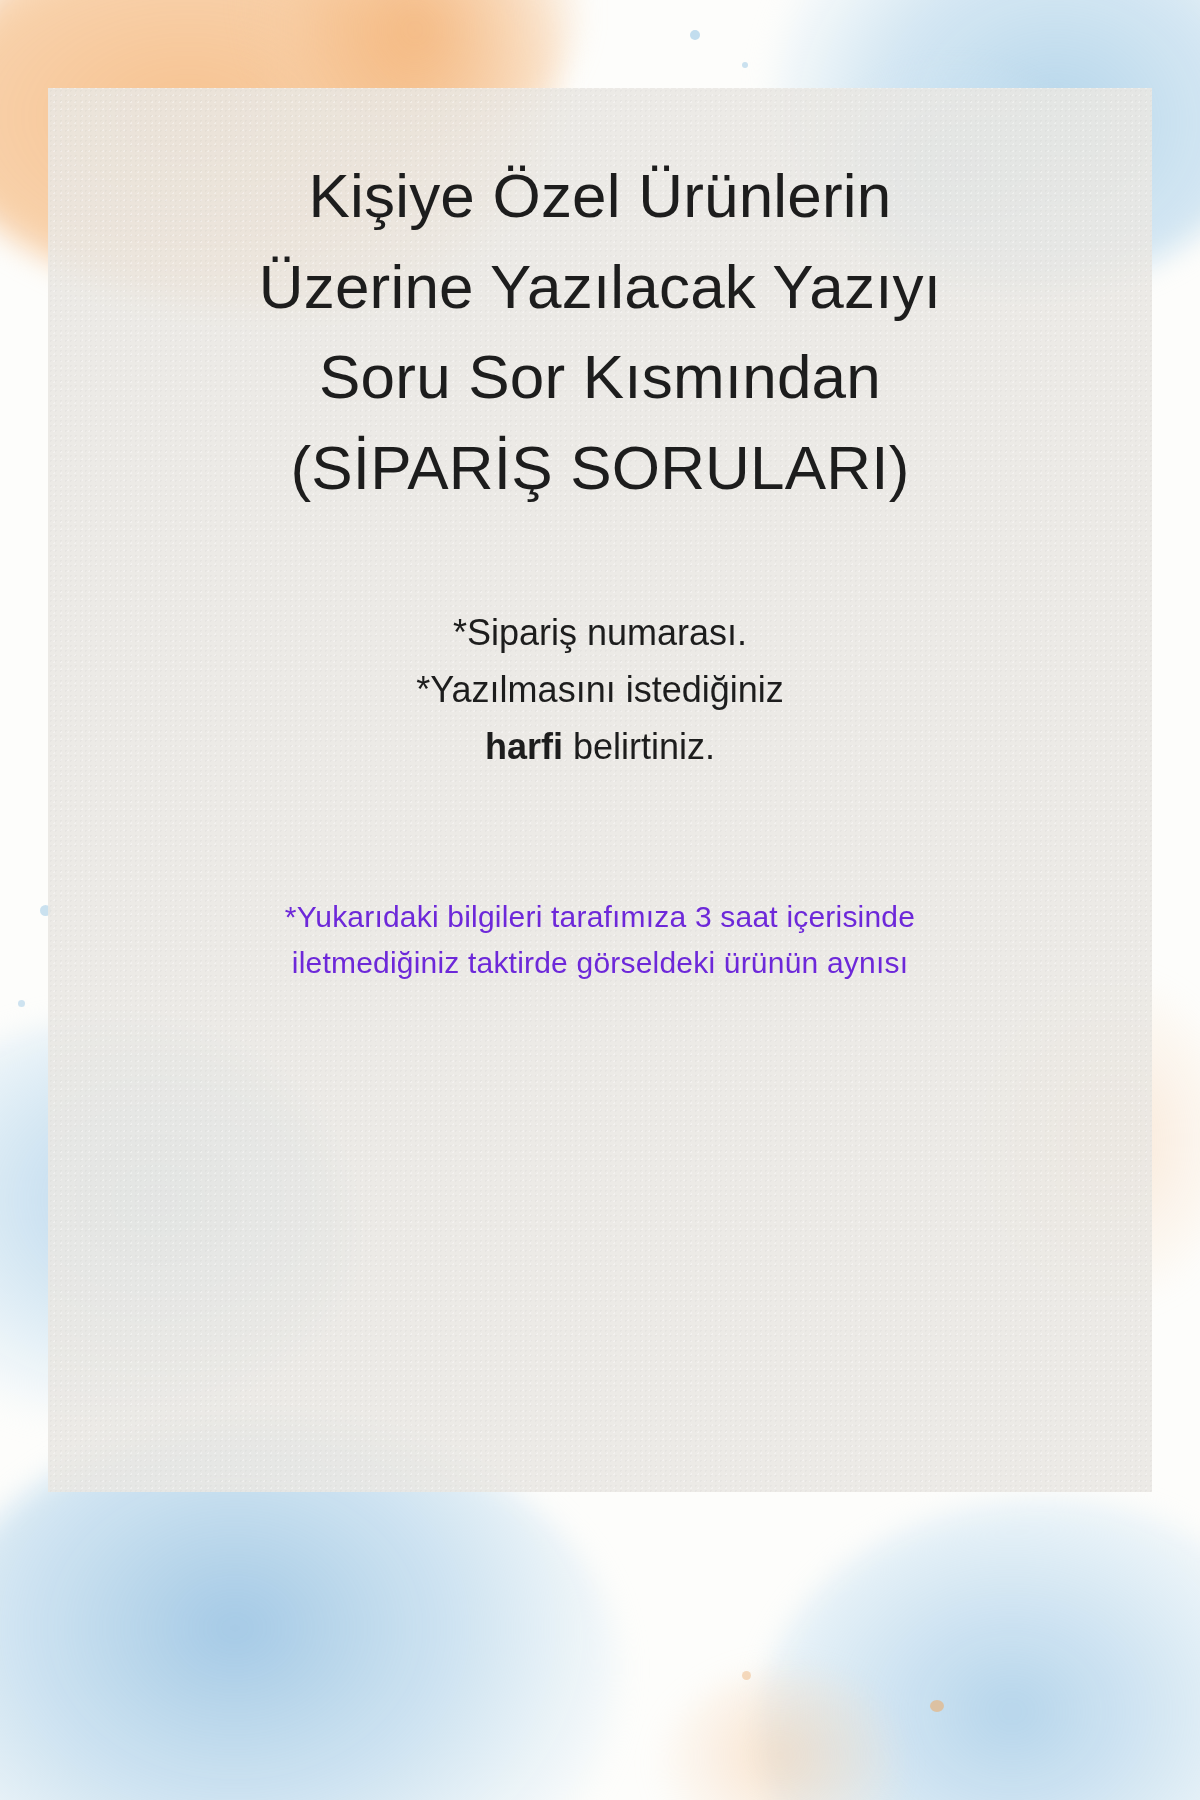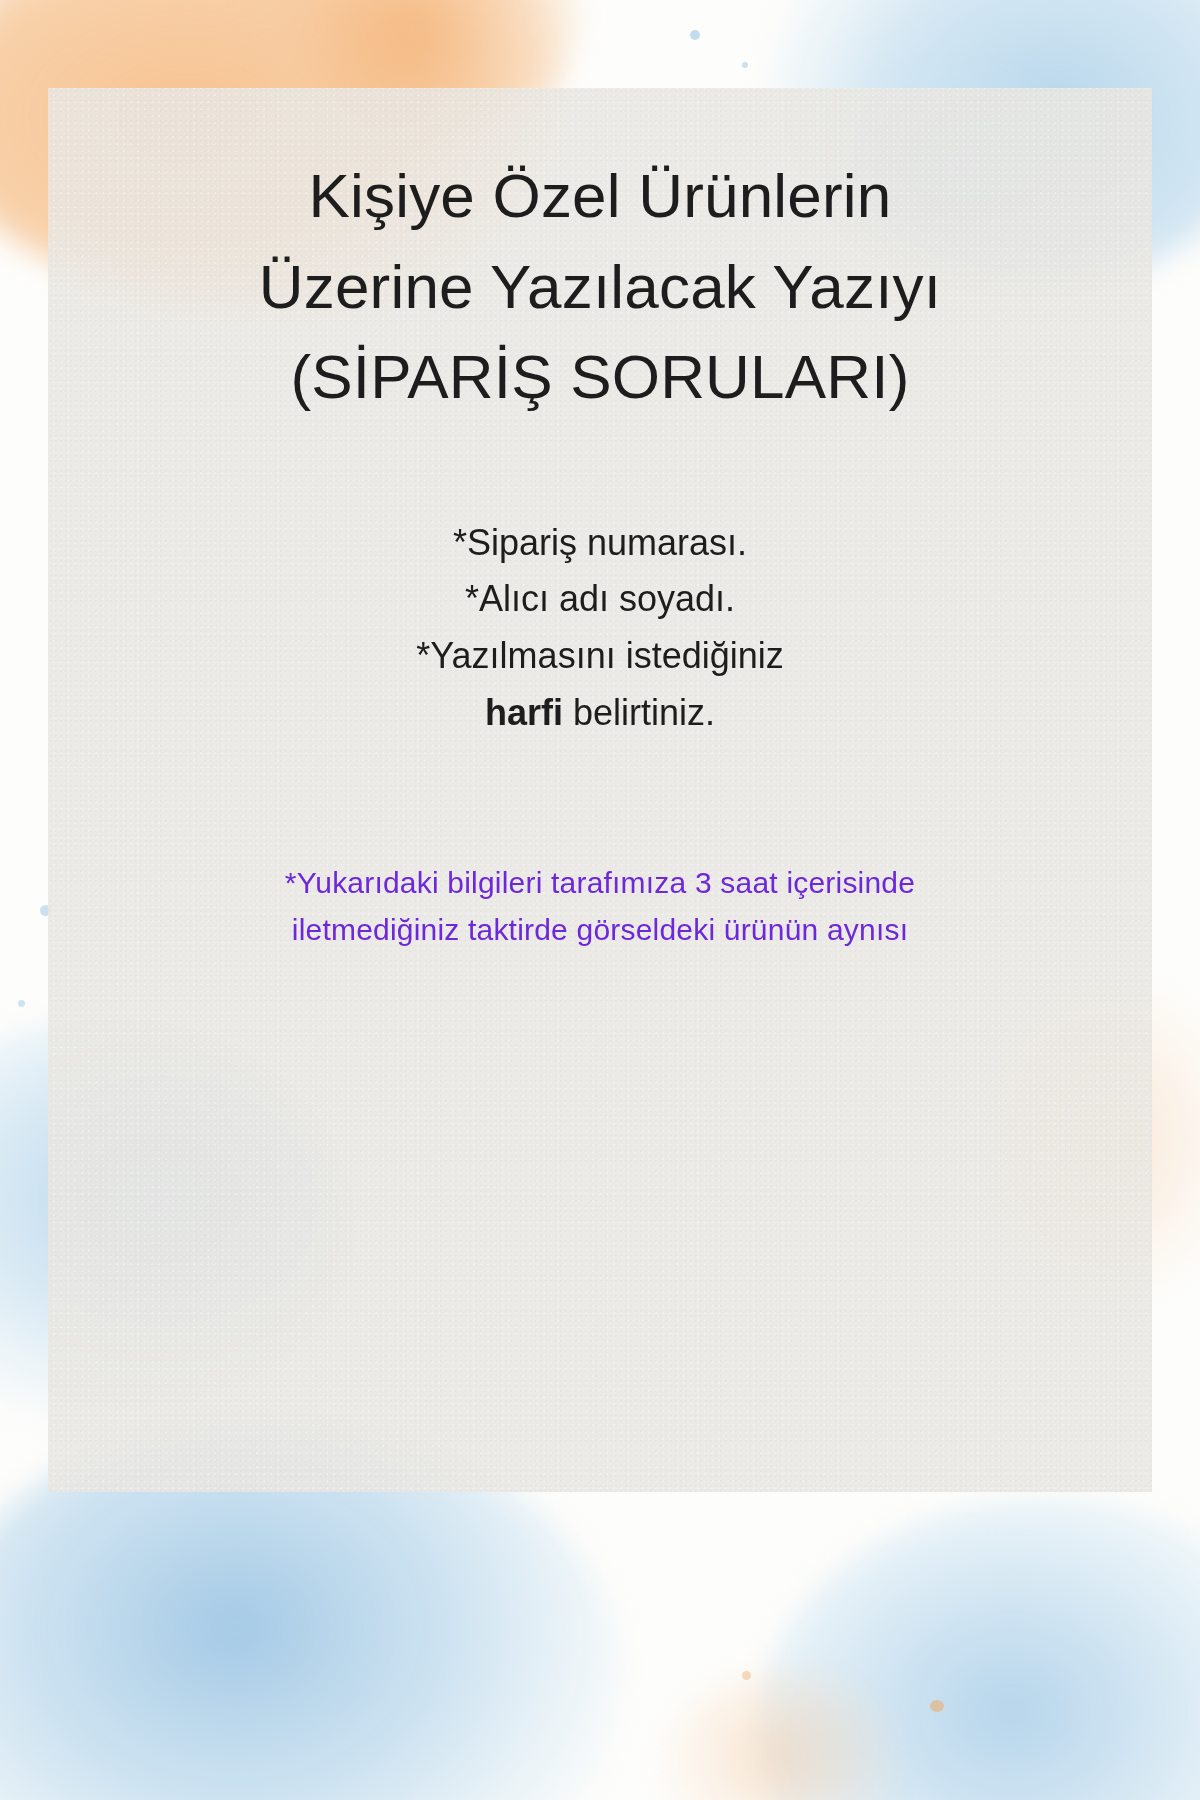--- a/index.html
+++ b/index.html
@@ -170,28 +170,28 @@
   <div class="speck" style="left:930px;bottom:88px;width:14px;height:12px;background:rgba(232,176,120,0.65);"></div>
   <div class="speck" style="left:742px;bottom:120px;width:9px;height:9px;background:rgba(238,190,140,0.55);"></div>
   <div class="speck" style="left:40px;top:905px;width:11px;height:11px;background:rgba(168,206,232,0.6);"></div>
   <div class="speck" style="left:18px;top:1000px;width:7px;height:7px;background:rgba(168,206,232,0.55);"></div>
 
   <div id="card">
 
     <div class="headline">
       <span class="line">Kişiye Özel Ürünlerin</span>
       <span class="line">Üzerine Yazılacak Yazıyı</span>
+      <span class="line">Soru Sor Kısmından</span>
       <span class="line">(SİPARİŞ SORULARI)</span>
     </div>
 
     <div class="gap"></div>
 
     <div class="bullets">
       <span class="line">*Sipariş numarası.</span>
-      <span class="line">*Alıcı adı soyadı.</span>
       <span class="line">*Yazılmasını istediğiniz</span>
       <span class="line"><b>harfi</b><span> belirtiniz.</span></span>
     </div>
 
     <div class="footnote">
       <span class="line">*Yukarıdaki bilgileri tarafımıza 3 saat içerisinde</span>
       <span class="line">iletmediğiniz taktirde görseldeki ürünün aynısı</span>
     </div>
 
   </div>

